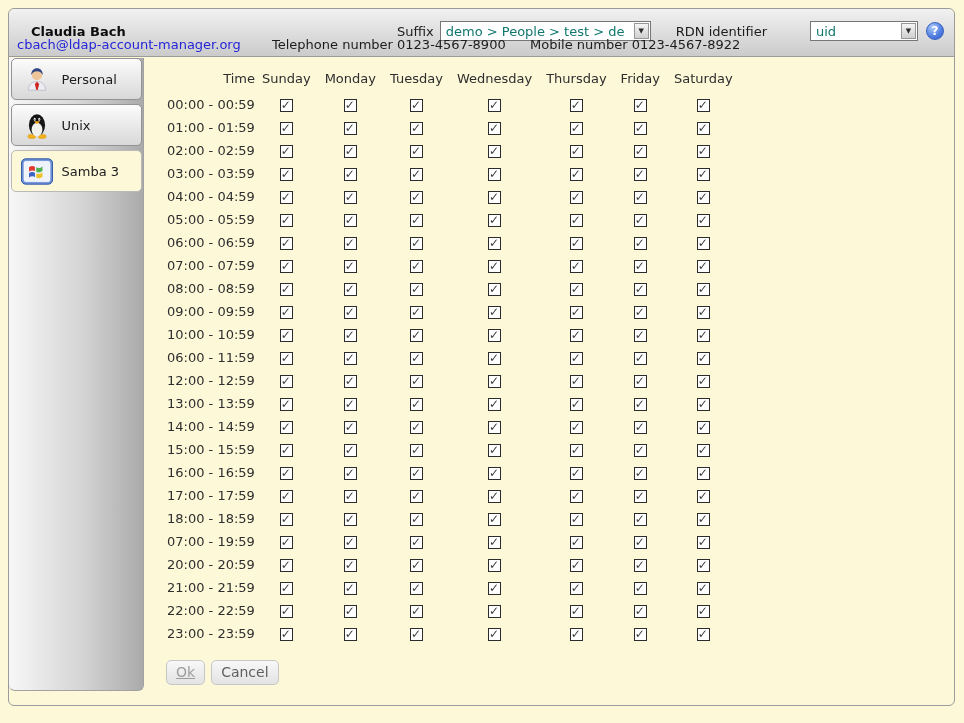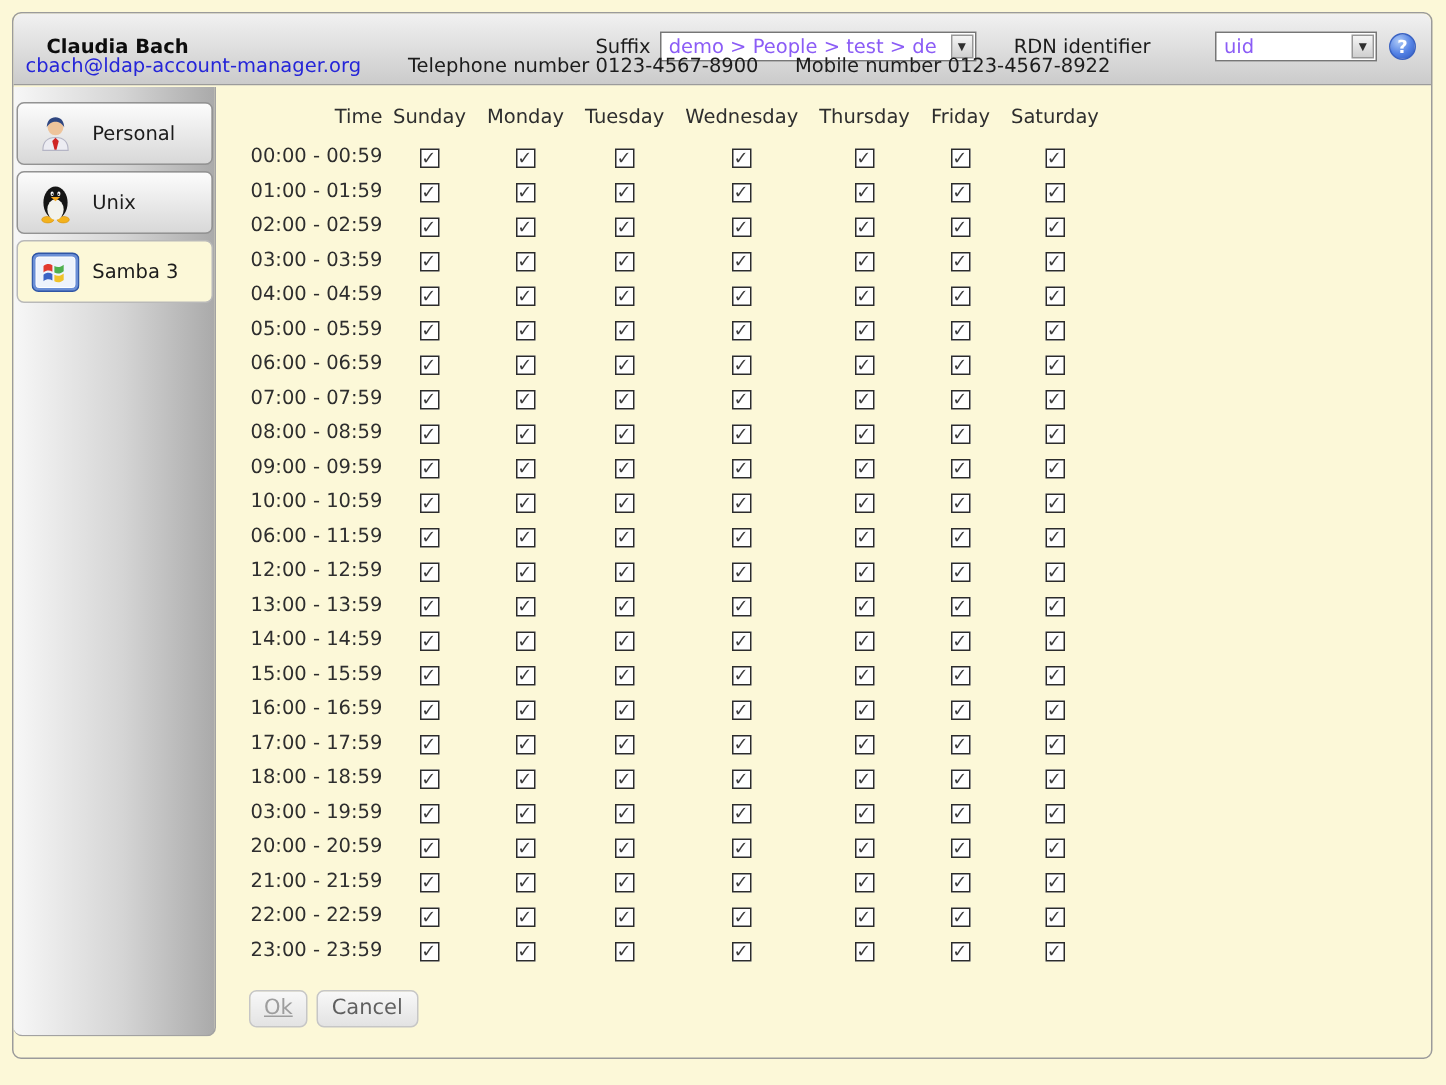--- a/index.html
+++ b/index.html
@@ -27,21 +27,21 @@
   .header-row1 { display:flex; align-items:center; padding:20px 10px 0 22px; height:24px; }
   .page-title { font-weight:bold; font-size:13px; color:#0d0d0d; white-space:nowrap; }
   .flex-spacer { flex:1; }
   .field-label { font-size:13px; color:#1c1c1c; margin-right:6px; white-space:nowrap; }
   .selectbox {
     display:inline-flex; align-items:center;
     background:#fff; border:1px solid #767676; height:20px;
     cursor:pointer;
   }
   .selectbox .sel-text {
-    flex:1; font-size:13px; color:#8b5cf6; padding:0 2px 0 5px;
+    flex:1; font-size:13px; color:#0f766e; padding:0 2px 0 5px;
     white-space:nowrap; overflow:hidden;
   }
   .selectbox .sel-arrow {
     width:15px; height:16px; margin:1px; flex:0 0 15px;
     background:linear-gradient(#f5f5f5,#cfcfcf);
     border:1px solid #979797;
     font-size:7px; color:#2e2e2e;
     display:flex; align-items:center; justify-content:center;
   }
   .suffix-select { width:211px; margin-right:25px; }
@@ -58,21 +58,20 @@
   .email-link { color:#2525d8; text-decoration:none; width:255px; cursor:pointer; white-space:nowrap; }
   .phone-span { width:258px; white-space:nowrap; color:#1c1c1c; }
   .mobile-span { white-space:nowrap; color:#1c1c1c; }
   
   .sidebar {
     position:absolute; left:0; top:49px;
     width:135px; height:633px;
     background:linear-gradient(90deg,#f7f7f7 0%,#d4d4d4 55%,#aaaaaa 100%);
     border-right:1px solid #a2a2a2; border-bottom:1px solid #a2a2a2;
     border-radius:0 0 6px 6px;
-    padding-top:10px;
     text-align:center;
   }
   .tab {
     display:flex; align-items:center;
     width:131px; height:42px; margin:0 auto 4px auto;
     border:1px solid #939393; border-radius:5px;
     background:linear-gradient(#fcfcfc,#d8d8d8);
     padding-left:9px; cursor:pointer;
   }
   .tab.active { background:#fcf8d8; border-color:#b9b9b9; }
@@ -383,21 +382,21 @@
             <td class="time-cell">18:00 - 18:59</td>
             <td class="cb-cell"><span class="cb checked"></span></td>
             <td class="cb-cell"><span class="cb checked"></span></td>
             <td class="cb-cell"><span class="cb checked"></span></td>
             <td class="cb-cell"><span class="cb checked"></span></td>
             <td class="cb-cell"><span class="cb checked"></span></td>
             <td class="cb-cell"><span class="cb checked"></span></td>
             <td class="cb-cell"><span class="cb checked"></span></td>
           </tr>
           <tr>
-            <td class="time-cell">03:00 - 19:59</td>
+            <td class="time-cell">07:00 - 19:59</td>
             <td class="cb-cell"><span class="cb checked"></span></td>
             <td class="cb-cell"><span class="cb checked"></span></td>
             <td class="cb-cell"><span class="cb checked"></span></td>
             <td class="cb-cell"><span class="cb checked"></span></td>
             <td class="cb-cell"><span class="cb checked"></span></td>
             <td class="cb-cell"><span class="cb checked"></span></td>
             <td class="cb-cell"><span class="cb checked"></span></td>
           </tr>
           <tr>
             <td class="time-cell">20:00 - 20:59</td>

